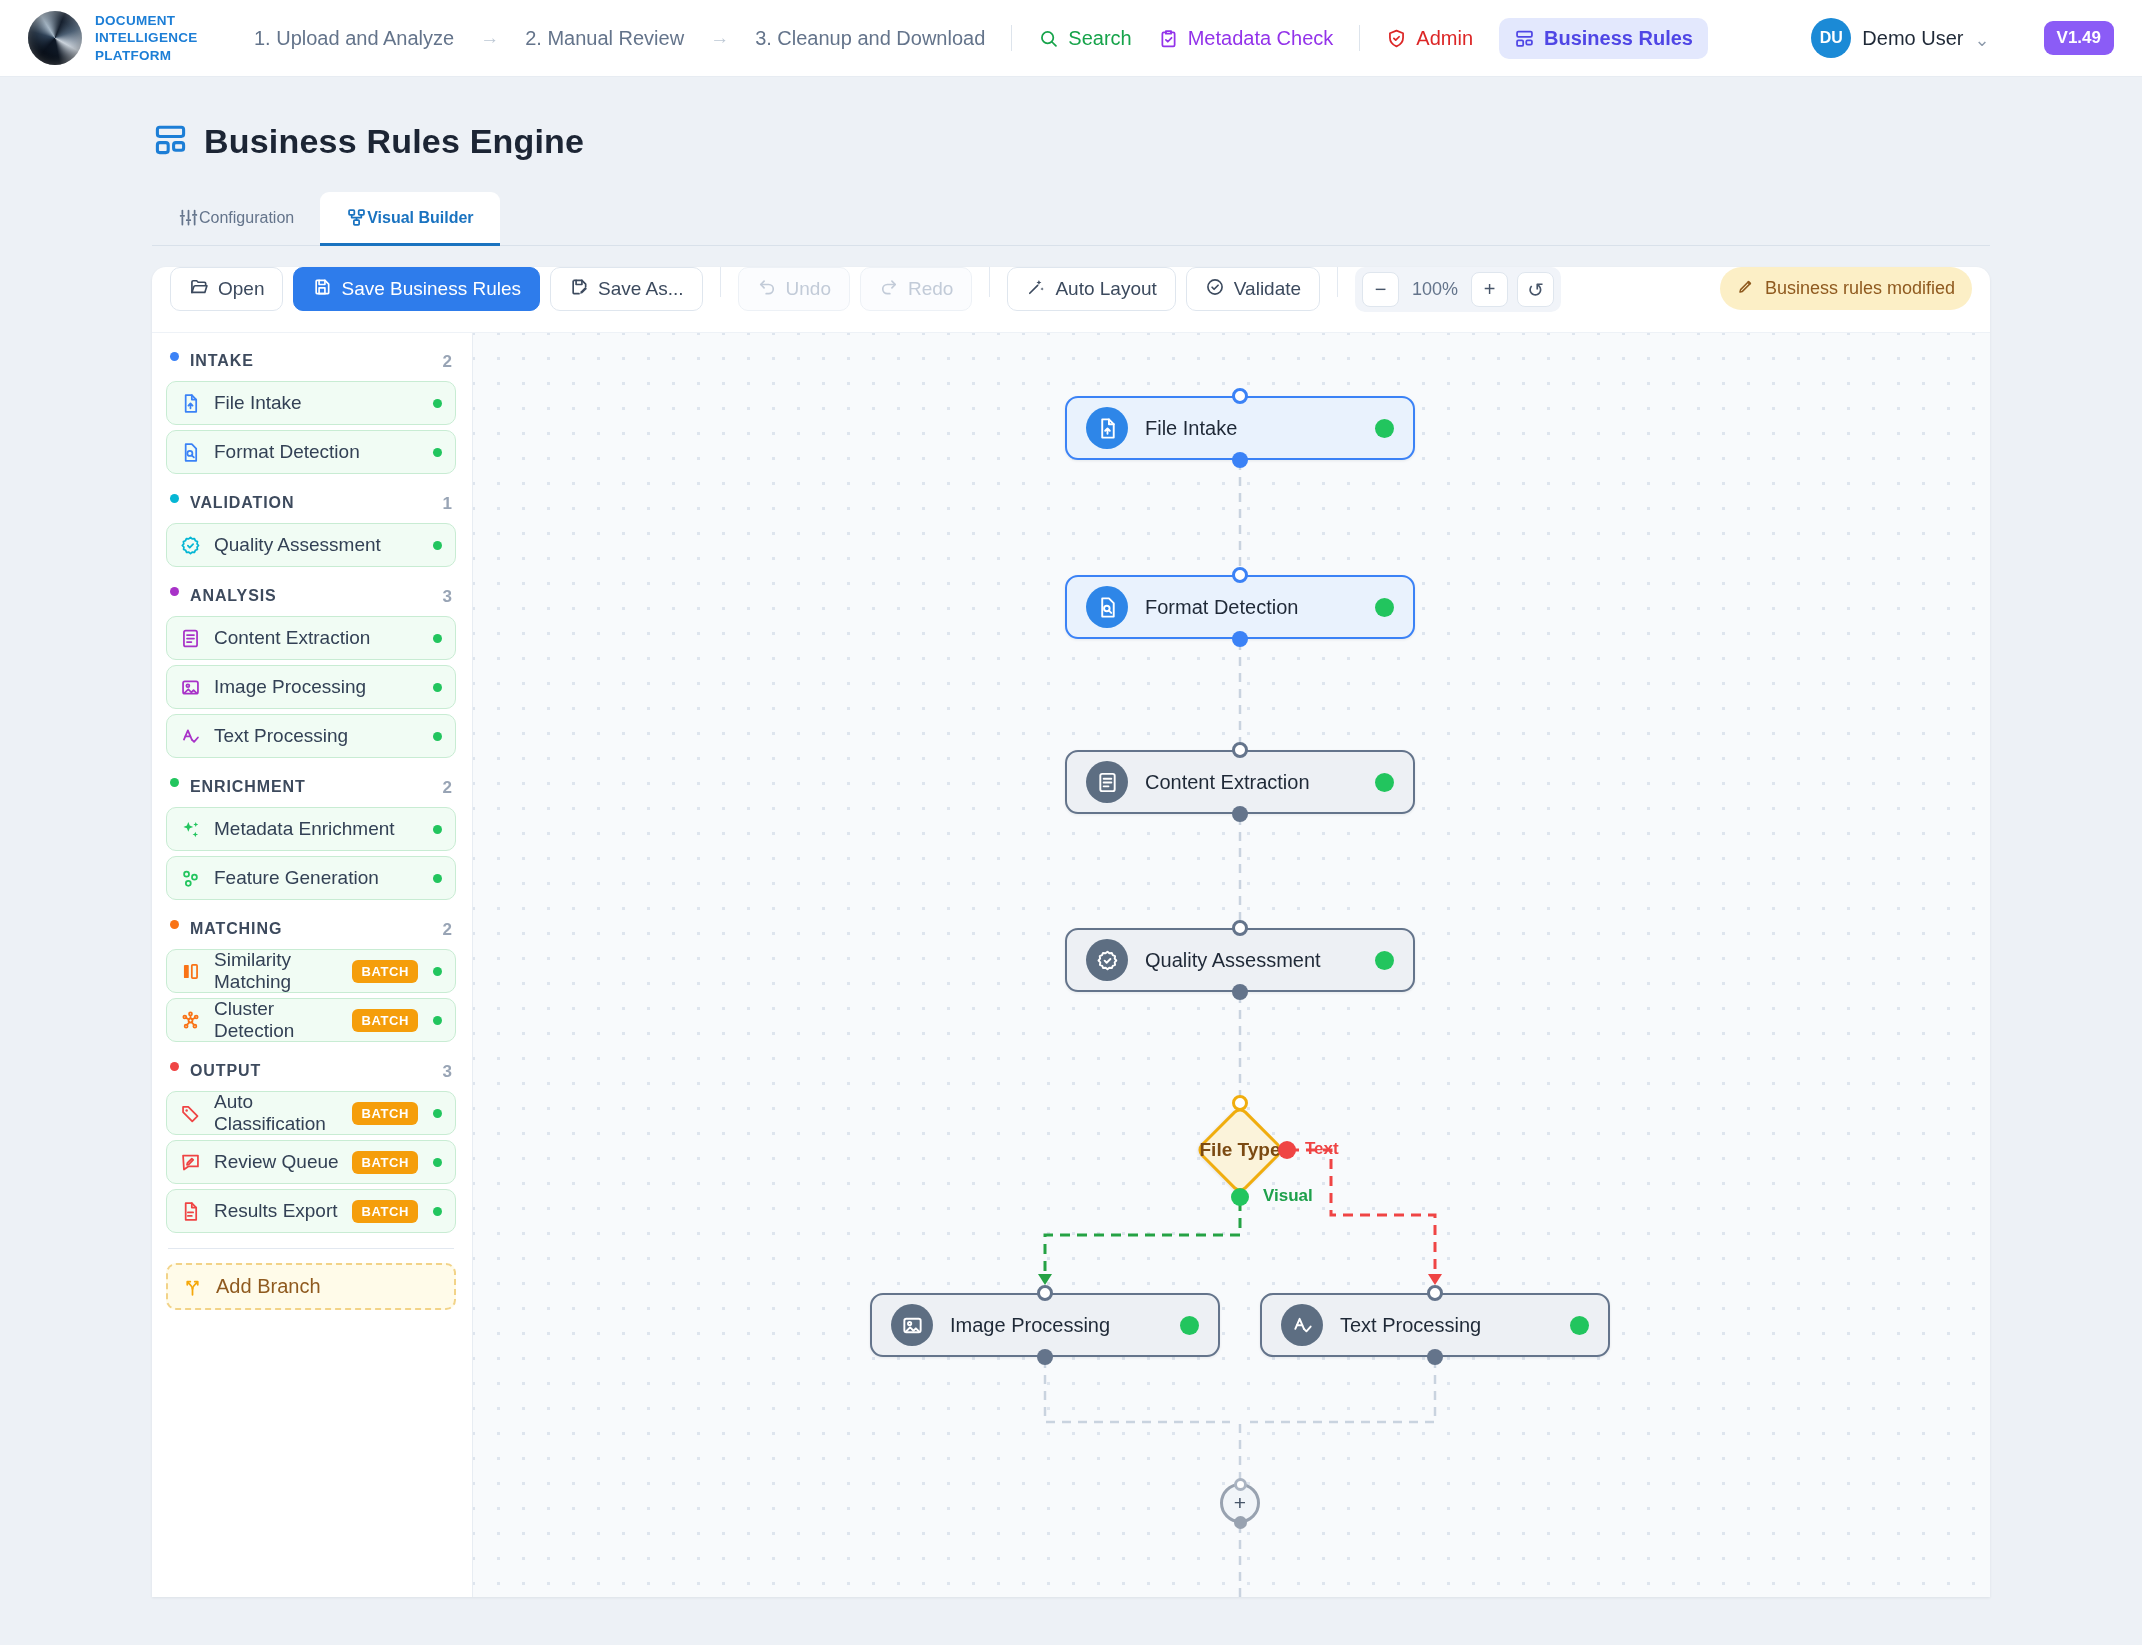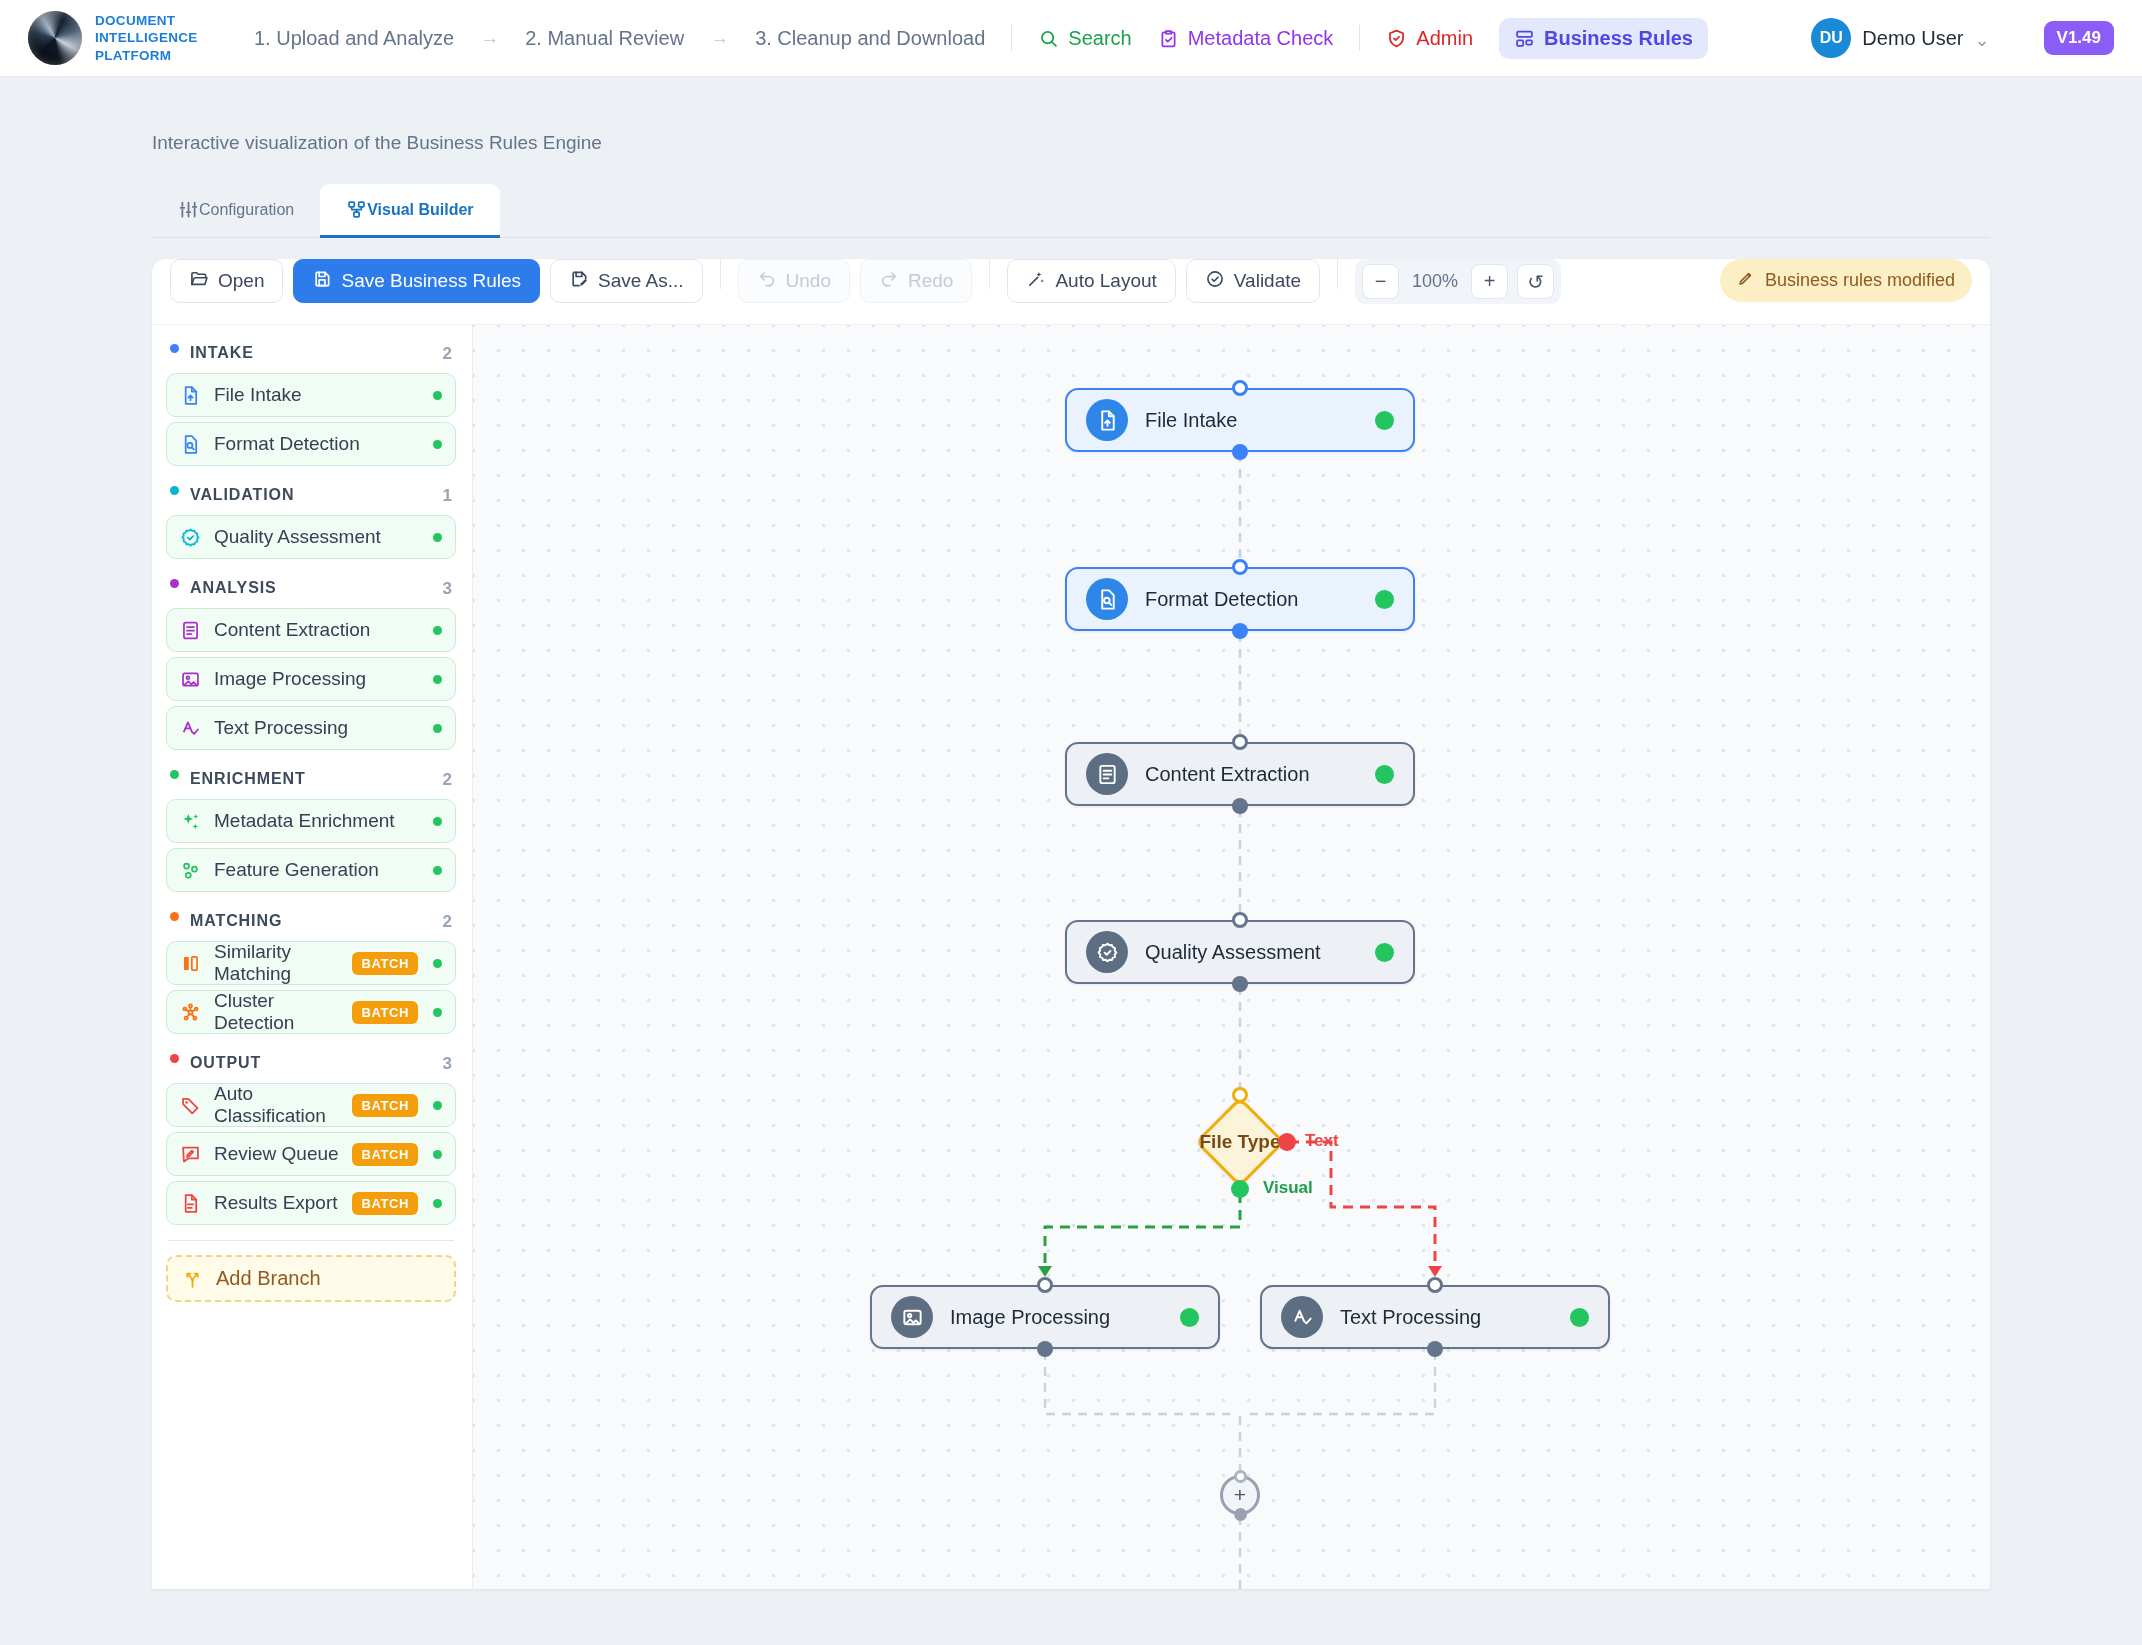--- a/index.html
+++ b/index.html
@@ -143,21 +143,28 @@
     </nav>
   <div class="userbox">
     <div class="avatar">DU</div>
     <span class="uname">Demo User</span>
     <span class="chev">⌄</span>
   </div>
   <span class="vbadge">V1.49</span>
 </header>
 
 <div class="page-head">
-  <div class="page-sub">Interactive visualization of the Business Rules Engine</div>
+  <div class="title-row">
+    <span id="title-icon"><svg viewBox="0 0 24 24" fill="none" stroke="currentColor" stroke-width="2" stroke-linecap="round" stroke-linejoin="round">
+          <rect x="3.5" y="4" width="17" height="6" rx="1.5"></rect>
+          <rect x="3.5" y="14" width="7" height="6.5" rx="1.5"></rect>
+          <rect x="14" y="14" width="6.5" height="5" rx="1.5"></rect>
+        </svg></span>
+    <span class="page-title">Business Rules Engine</span>
+  </div>
 </div>
 
 <div class="tabs" id="tabs">
     <div class="tab">
       <svg viewBox="0 0 24 24" fill="none" stroke="currentColor" stroke-width="2" stroke-linecap="round" stroke-linejoin="round">
         <path d="M5 4v4M5 12v8M12 4v9M12 17v3M19 4v3M19 11v9"></path>
         <path d="M3 10h4M10 15h4M17 9h4"></path>
       </svg>
       <span>Configuration</span>
     </div>

